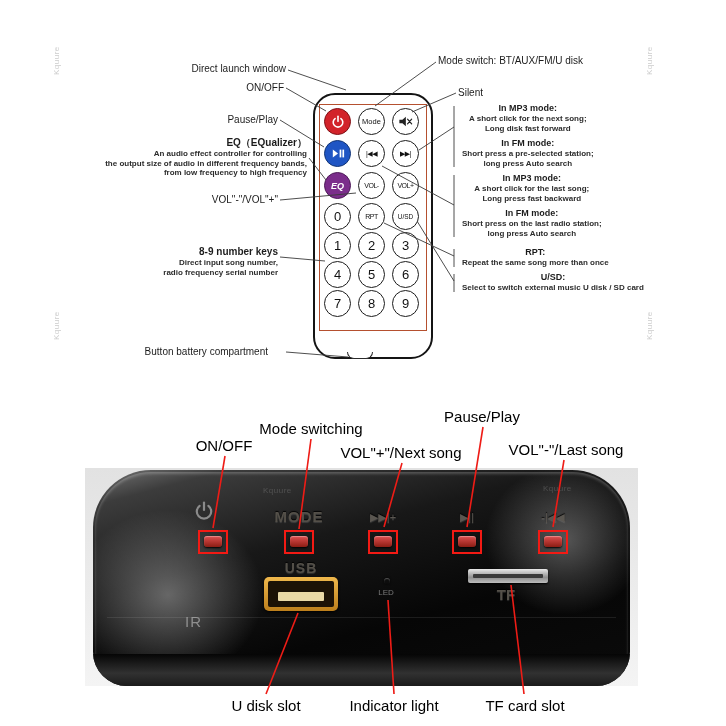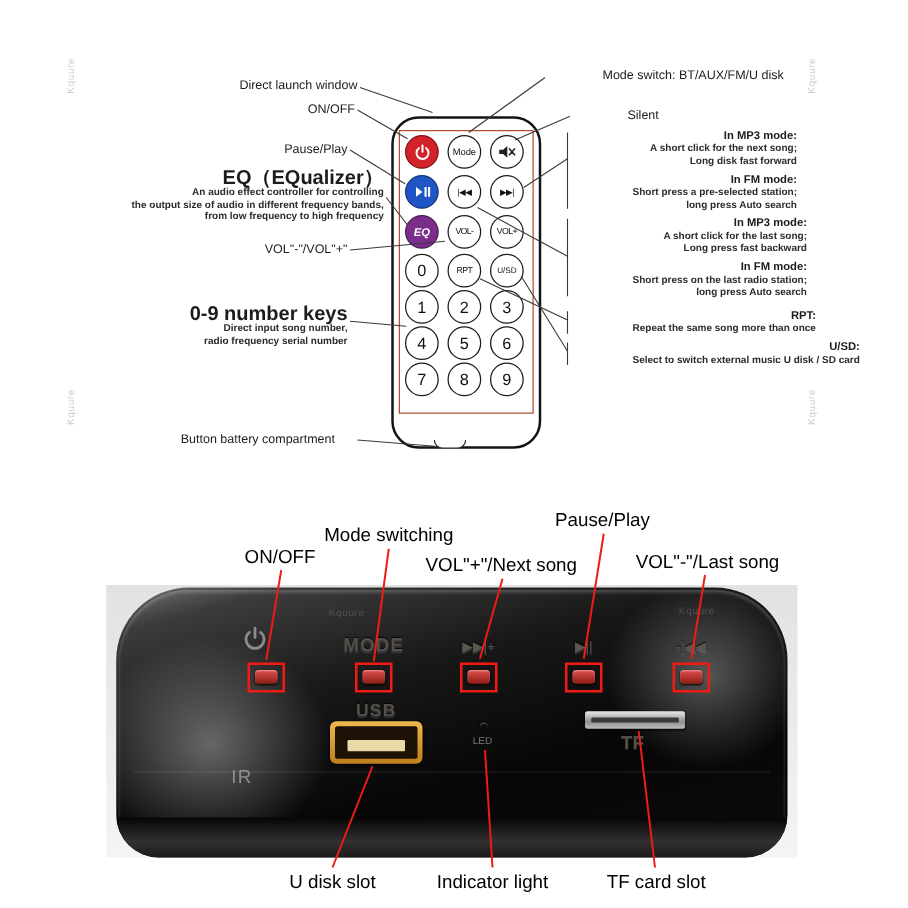--- a/index.html
+++ b/index.html
@@ -17,22 +17,22 @@
           border:1.3px solid #2a2a2a;border-top:none;border-radius:0 0 7px 7px;box-sizing:border-box;background:#fff;}
   .btn{position:absolute;width:27px;height:27px;border:1.5px solid #1c1c1c;border-radius:50%;
        background:#fff;display:flex;align-items:center;justify-content:center;
        box-sizing:border-box;font-size:13px;color:#111;white-space:nowrap;}
   .btn.f75{font-size:7.5px;} .btn.f7{font-size:7px;letter-spacing:-.5px;} .btn.f65{font-size:6.5px;}
   .btn.power{background:#d2232a;border-color:#7e1116;}
   .btn.play{background:#1f55c4;border-color:#123575;}
   .btn.eq{background:#7b2d8b;border-color:#4d1a58;color:#fff;font-size:9px;font-weight:700;}
   
   .lblL{position:absolute;text-align:right;font-size:10px;color:#1c1c1c;white-space:nowrap;line-height:12px;}
-  .lblR{position:absolute;text-align:right;font-size:10px;color:#1c1c1c;white-space:nowrap;line-height:12px;margin-left:44px;}
-  .b10{font-size:16px;font-weight:700;} .b9{font-size:9px;font-weight:700;line-height:11px;}
+  .lblR{position:absolute;text-align:center;font-size:10px;color:#1c1c1c;white-space:nowrap;line-height:12px;}
+  .b10{font-size:10px;font-weight:700;} .b9{font-size:9px;font-weight:700;line-height:11px;}
   .small{font-size:8px;font-weight:700;line-height:9.5px;color:#2c2c2c;}
   .gap{height:5px;}
   
   .plabel{position:absolute;transform:translateX(-50%);font-size:15px;color:#000;white-space:nowrap;}
   .photo{position:absolute;left:85px;top:468px;width:553px;height:218px;
          background:linear-gradient(180deg,#e2e2e2,#f4f4f4);}
   .panel{position:absolute;left:8px;top:2px;width:537px;height:216px;border-radius:58px 58px 34px 34px;
          background:linear-gradient(165deg,#767676 0%,#3c3c3c 10%,#181818 35%,#060606 65%,#0b0b0b 100%);
          overflow:hidden;}
   .gloss{position:absolute;border-radius:50%;pointer-events:none;}
@@ -126,21 +126,21 @@
   <div class="lblL" style="right:442px;top:82px;">ON/OFF</div>
   <div class="lblL" style="right:448px;top:114px;">Pause/Play</div>
   <div class="lblL" style="right:419px;top:137px;">
     <div class="b10">EQ（EQualizer）</div>
     <div class="small">An audio effect controller for controlling</div>
     <div class="small">the output size of audio in different frequency bands,</div>
     <div class="small">from low frequency to high frequency</div>
   </div>
   <div class="lblL" style="right:448px;top:194px;">VOL"-"/VOL"+"</div>
   <div class="lblL" style="right:448px;top:246px;">
-    <div class="b10">0-9 number keys</div>
+    <div class="b10">8-9 number keys</div>
     <div class="small">Direct input song number,</div>
     <div class="small">radio frequency serial number</div>
   </div>
   <div class="lblL" style="right:458px;top:346px;">Button battery compartment</div>
 
   <div class="lblR" style="left:438px;top:55px;">Mode switch: BT/AUX/FM/U disk</div>
   <div class="lblR" style="left:458px;top:87px;">Silent</div>
 
   <div class="lblR" style="left:462px;top:103px;">
     <div class="b9">In MP3 mode:</div>

